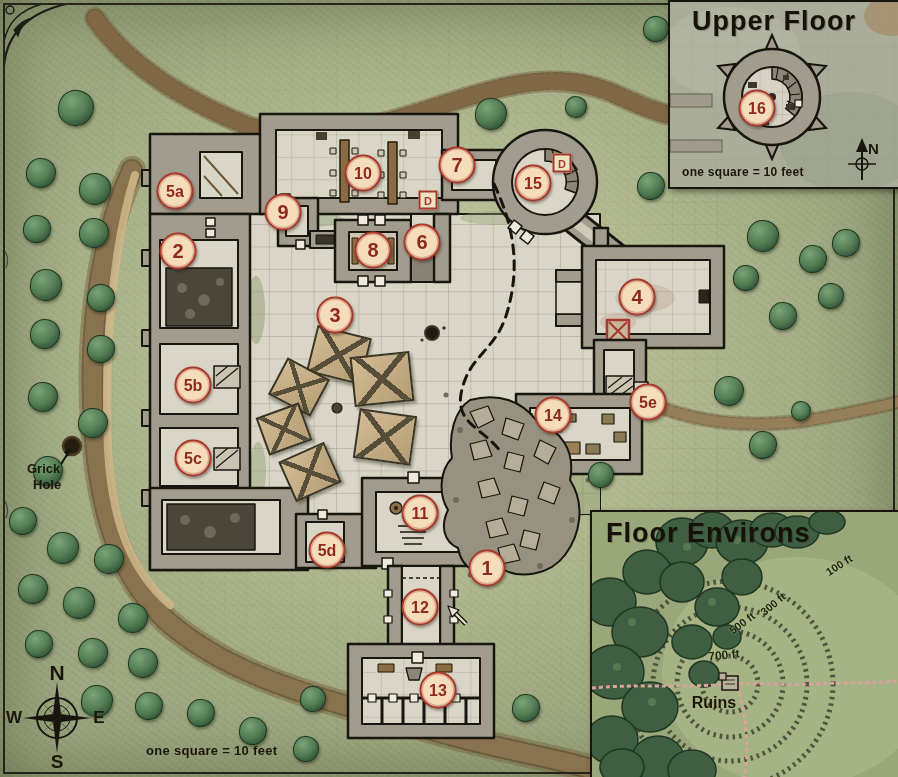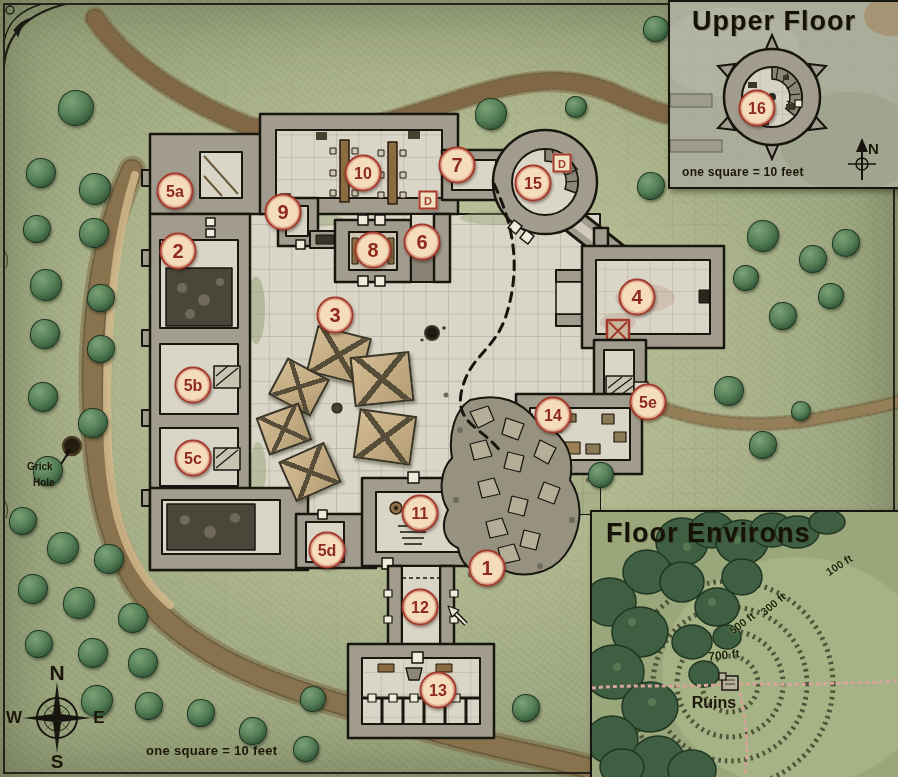--- a/index.html
+++ b/index.html
@@ -34,21 +34,21 @@
   #environs-panel{left:590px;top:510px;width:308px;height:267px;background:#99a77a;}
   .panel svg{position:absolute;inset:0;}
   .inset-title{
     position:absolute;z-index:5;color:#171208;font-weight:700;font-size:27px;
     letter-spacing:1px;text-shadow:1px 1px 0 rgba(30,20,5,.25);white-space:nowrap;
   }
   #label-layer{position:absolute;inset:0;z-index:5;pointer-events:none;}
   .lbl{position:absolute;color:#1c1708;font-weight:700;white-space:nowrap;}
   .scale-lbl{font-size:13px;letter-spacing:.3px;}
   .compass-letter{font-size:17px;transform:translate(-50%,-50%);}
-  .small-lbl{font-size:10px;}
+  .small-lbl{font-size:13px;}
   .ring-lbl{position:absolute;color:#20260f;font-weight:700;font-size:11px;white-space:nowrap;
     text-shadow:0 0 2px rgba(200,215,160,.8);}
   #marker-layer{position:absolute;inset:0;z-index:6;pointer-events:none;}
   .marker{
     position:absolute;width:33px;height:33px;border-radius:50%;
     background:#f5dcba;border:2px solid #a5392b;
     box-shadow:inset 0 0 0 1.5px rgba(165,57,43,.30), 1px 2px 3px rgba(40,20,10,.45);
     color:#8e2a1e;font-weight:700;font-size:20px;
     display:flex;align-items:center;justify-content:center;
     transform:translate(-50%,-50%);
@@ -504,21 +504,21 @@
 
   <div id="marker-layer">
       <div class="marker" style="left: 487px; top: 568px;">1</div>
       <div class="marker" style="left: 178px; top: 251px;">2</div>
       <div class="marker" style="left: 335px; top: 315px;">3</div>
       <div class="marker" style="left: 637px; top: 297px;">4</div>
       <div class="marker two" style="left: 175px; top: 191px;">5a</div>
       <div class="marker two" style="left: 193px; top: 385px;">5b</div>
       <div class="marker two" style="left: 193px; top: 458px;">5c</div>
       <div class="marker two" style="left: 327px; top: 550px;">5d</div>
-      <div class="marker two" style="left: 648px; top: 402px;">5e</div>
+      <div class="marker two" style="left: 648px; top: 402px; border-radius: 18px;">5e</div>
       <div class="marker" style="left: 422px; top: 242px;">6</div>
       <div class="marker" style="left: 457px; top: 165px;">7</div>
       <div class="marker" style="left: 373px; top: 250px;">8</div>
       <div class="marker" style="left: 283px; top: 212px;">9</div>
       <div class="marker two" style="left: 363px; top: 173px;">10</div>
       <div class="marker two" style="left: 420px; top: 513px;">11</div>
       <div class="marker two" style="left: 420px; top: 607px;">12</div>
       <div class="marker two" style="left: 438px; top: 690px;">13</div>
       <div class="marker two" style="left: 553px; top: 415px;">14</div>
       <div class="marker two" style="left: 533px; top: 183px;">15</div>

